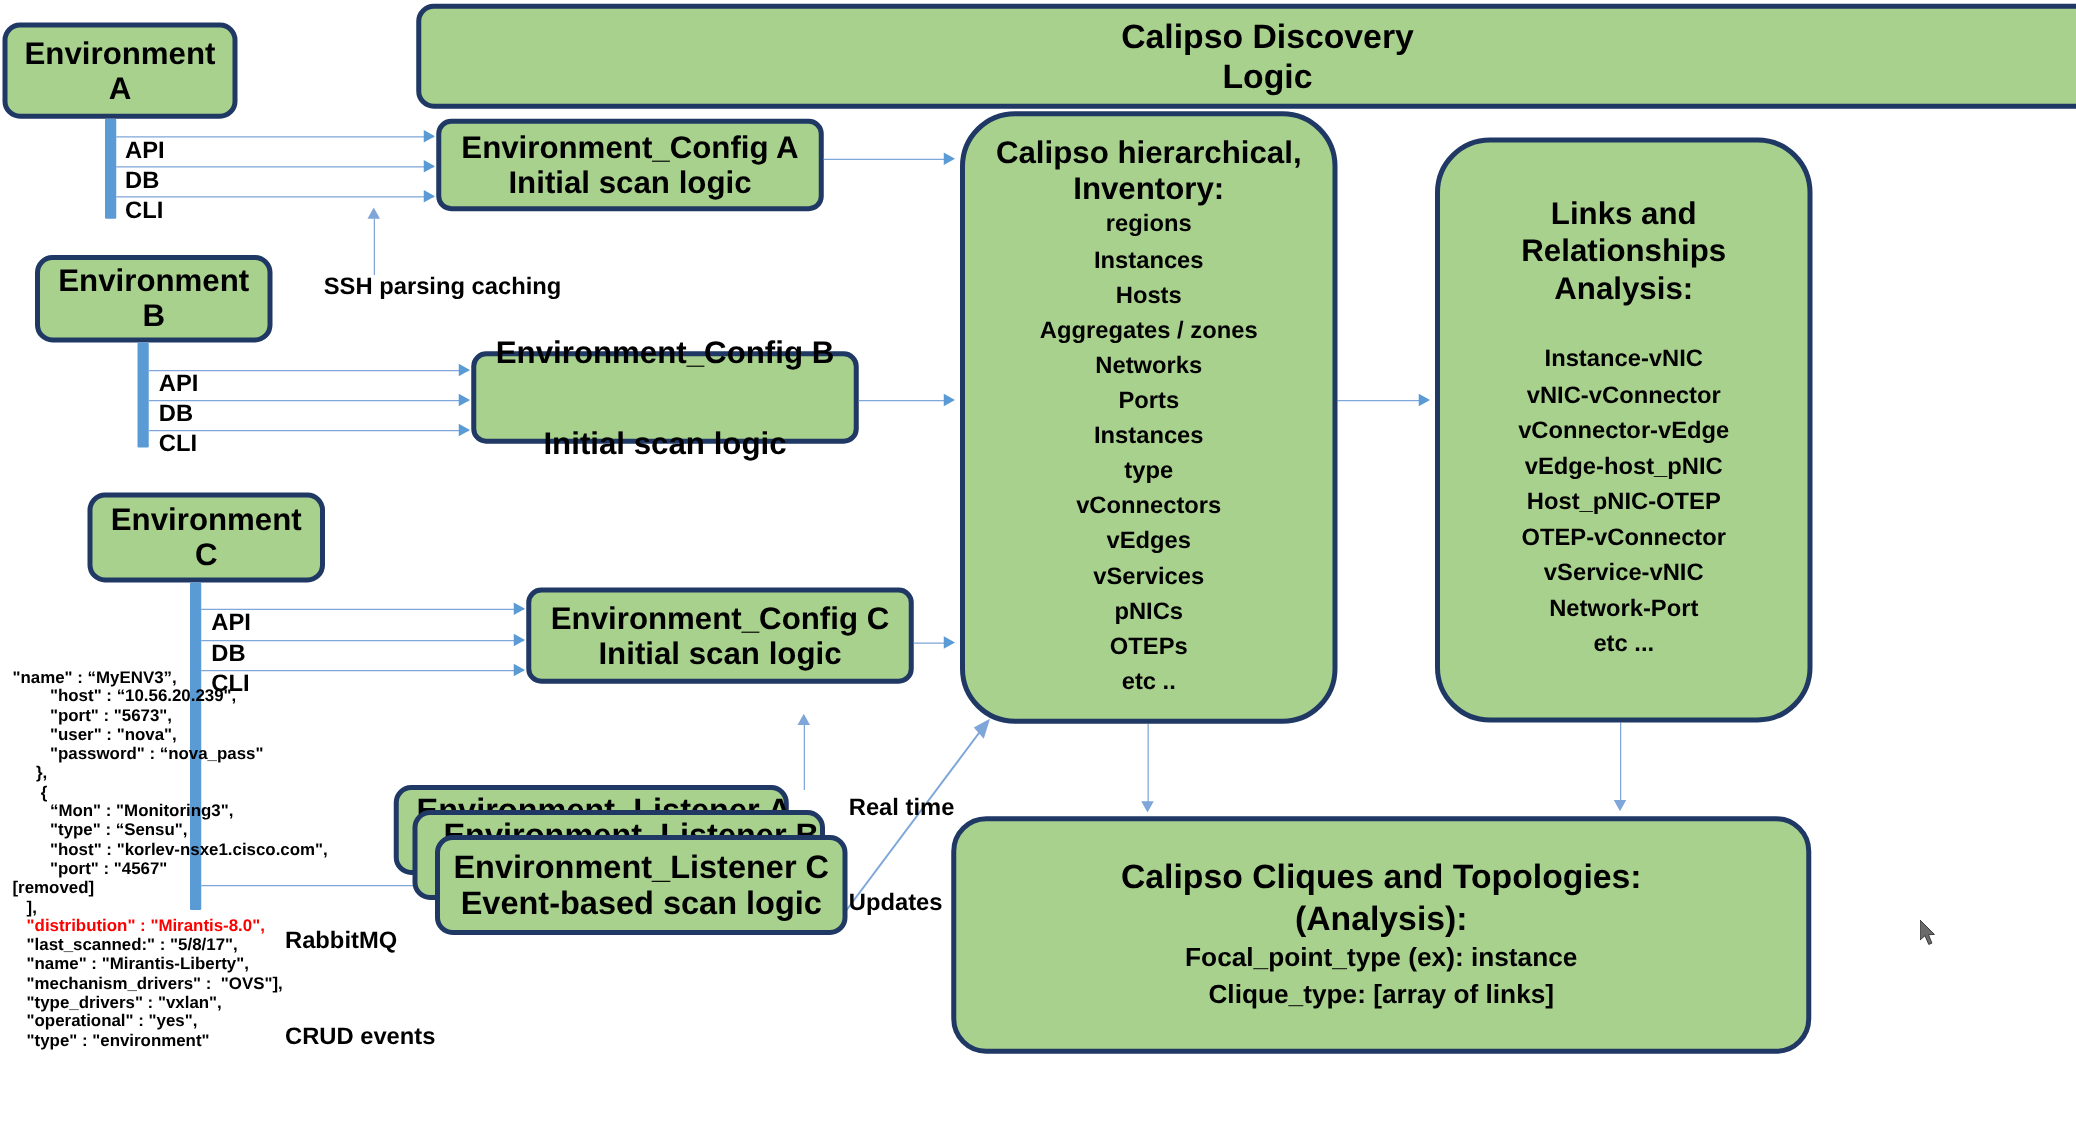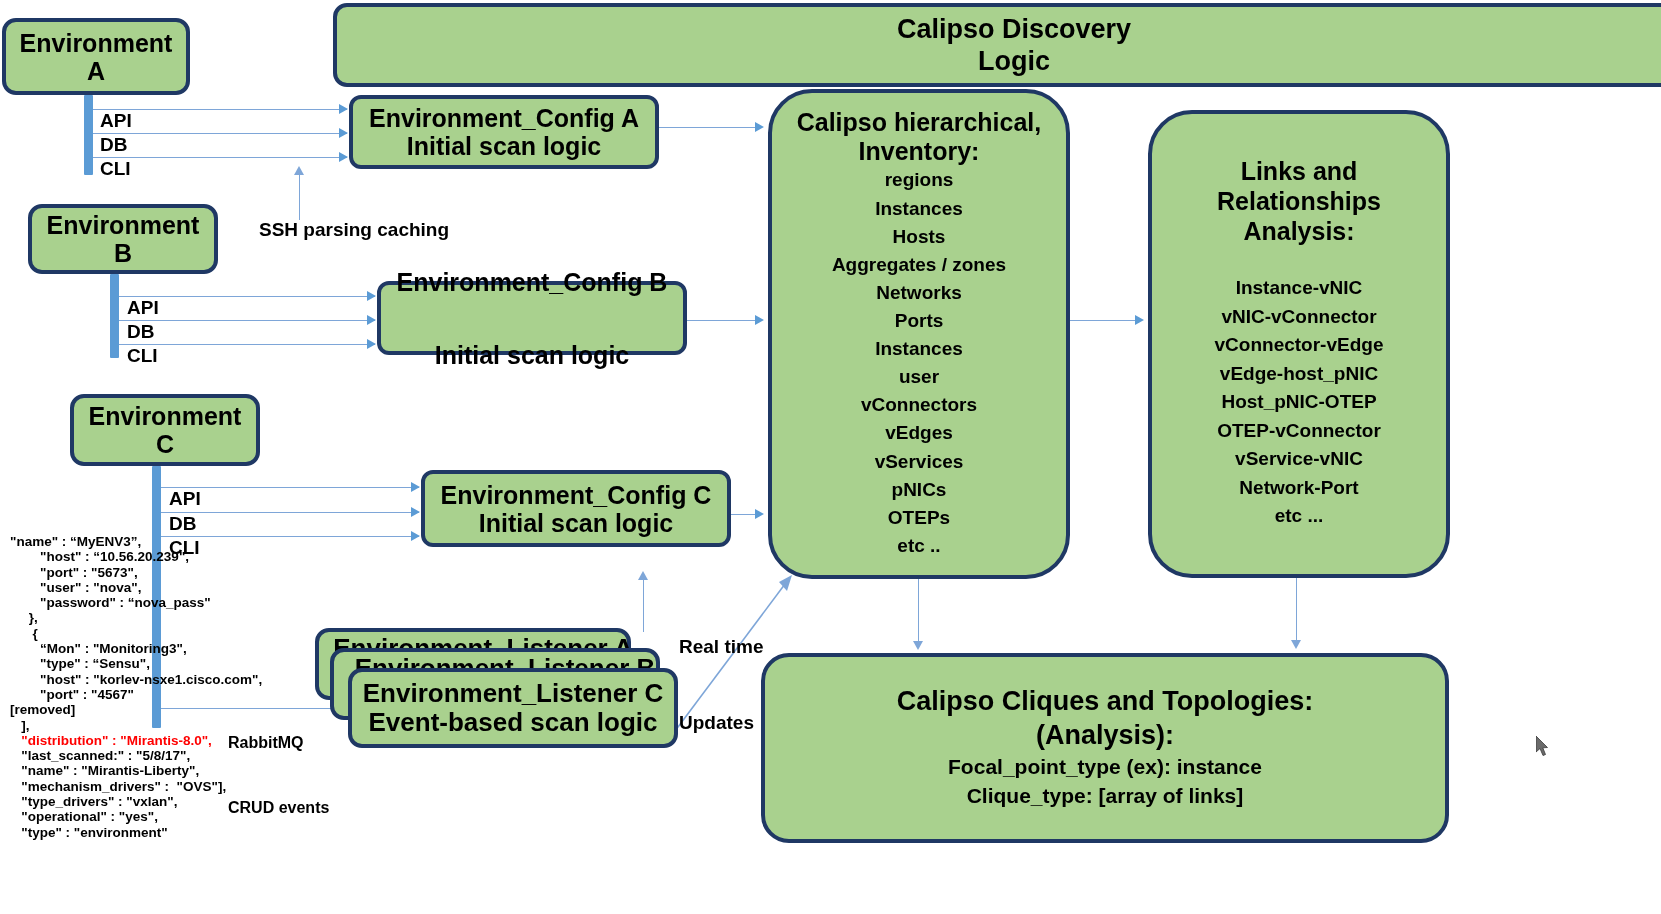--- a/index.html
+++ b/index.html
@@ -72,21 +72,21 @@
   .ah{position:absolute;width:0;height:0;}
   .ah-r{border-top:5px solid transparent;border-bottom:5px solid transparent;border-left:9px solid #5B9BD5;}
   .ah-u{border-left:5px solid transparent;border-right:5px solid transparent;border-bottom:9px solid #7EA6D8;}
   .ah-d{border-left:5px solid transparent;border-right:5px solid transparent;border-top:9px solid #7EA6D8;}
 
   
   .lbl{position:absolute;font-weight:bold;color:#000;white-space:pre;}
 
   #lblSSH{left:259px;top:219px;font-size:19px;font-weight:bold;}
   #lblReal{left:679px;top:583px;font-size:19px;line-height:1.34;text-align:left;}
-  #lblRMQ{left:228px;top:689px;font-size:16px;line-height:1.35;}
+  #lblRMQ{left:228px;top:689px;font-size:19px;line-height:1.35;}
 
   .apil{position:absolute;font-size:19px;font-weight:bold;}
 
   
   #json{
     position:absolute;left:10px;top:534px;width:330px;
     font-family:"Liberation Sans","DejaVu Sans",sans-serif;
     font-size:13.5px;font-weight:bold;line-height:15.3px;
     color:#000;white-space:pre;z-index:6;
   }
@@ -210,21 +210,21 @@
   <div class="node" id="inv">
     <span class="ln hd">Calipso hierarchical,</span>
     <span class="ln hd">Inventory:</span>
     <span class="ln it">regions</span>
     <span class="ln it">Instances</span>
     <span class="ln it">Hosts</span>
     <span class="ln it">Aggregates / zones</span>
     <span class="ln it">Networks</span>
     <span class="ln it">Ports</span>
     <span class="ln it">Instances</span>
-    <span class="ln it">user</span>
+    <span class="ln it">type</span>
     <span class="ln it">vConnectors</span>
     <span class="ln it">vEdges</span>
     <span class="ln it">vServices</span>
     <span class="ln it">pNICs</span>
     <span class="ln it">OTEPs</span>
     <span class="ln it">etc ..</span>
   </div>
 
   <div class="node" id="links">
     <span class="ln hd">Links and</span>

